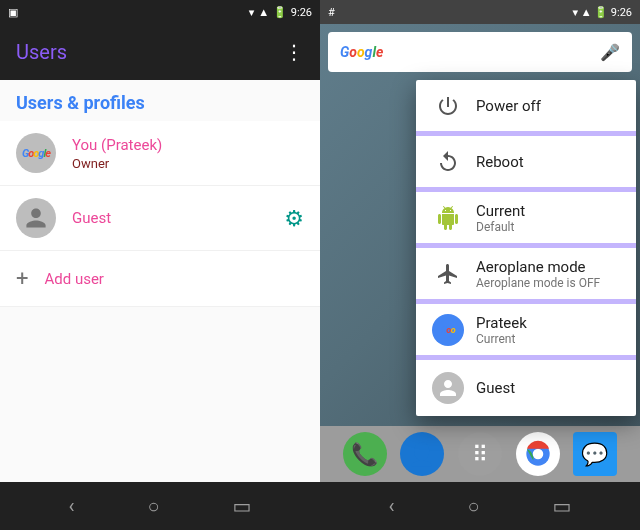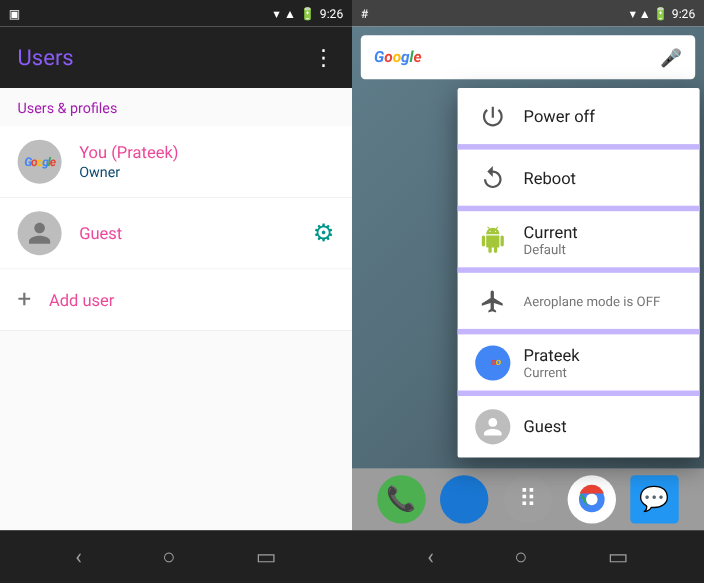--- a/index.html
+++ b/index.html
@@ -61,23 +61,23 @@
     }
 
     .content-area {
       flex: 1;
       background: #fafafa;
       overflow-y: auto;
     }
 
     .section-header {
       padding: 12px 16px 8px 16px;
-      font-size: 13px;
-      font-weight: 400;
-      color: #a21caf;
+      font-size: 18px;
+      font-weight: 700;
+      color: #3b82f6;
     }
 
     .list-item {
       display: flex;
       align-items: center;
       padding: 12px 16px;
       min-height: 56px;
       cursor: pointer;
       background: white;
       border-bottom: 1px solid #f0f0f0;
@@ -115,21 +115,21 @@
       flex-direction: column;
     }
 
     .list-item .primary-text {
       font-size: 15px;
       color: #ec4899;
     }
 
     .list-item .secondary-text {
       font-size: 13px;
-      color: #0c4a6e;
+      color: #7f1d1d;
       margin-top: 2px;
     }
 
     .gear-icon {
       color: #009688;
       font-size: 22px;
     }
 
     .add-icon {
       color: #757575;
@@ -450,20 +450,21 @@
         </div>
       </div>
 
       <div class="power-menu-item">
         <div class="menu-icon">
           <svg viewBox="0 0 24 24" width="24" height="24" fill="#555">
             <path d="M21 16v-2l-8-5V3.5c0-.83-.67-1.5-1.5-1.5S10 2.67 10 3.5V9l-8 5v2l8-2.5V19l-2 1.5V22l3.5-1 3.5 1v-1.5L13 19v-5.5l8 2.5z"></path>
           </svg>
         </div>
         <div class="menu-text-block">
+          <span class="menu-primary">Aeroplane mode</span>
           <span class="menu-secondary">Aeroplane mode is OFF</span>
         </div>
       </div>
 
       <div class="power-menu-item">
         <div class="menu-avatar">
           <span style="font-size:9px;font-style:italic;font-weight:bold;letter-spacing:-0.5px">
             <span style="color:#4285f4">G</span><span style="color:#ea4335">o</span><span style="color:#fbbc05">o</span>
           </span>
         </div>

